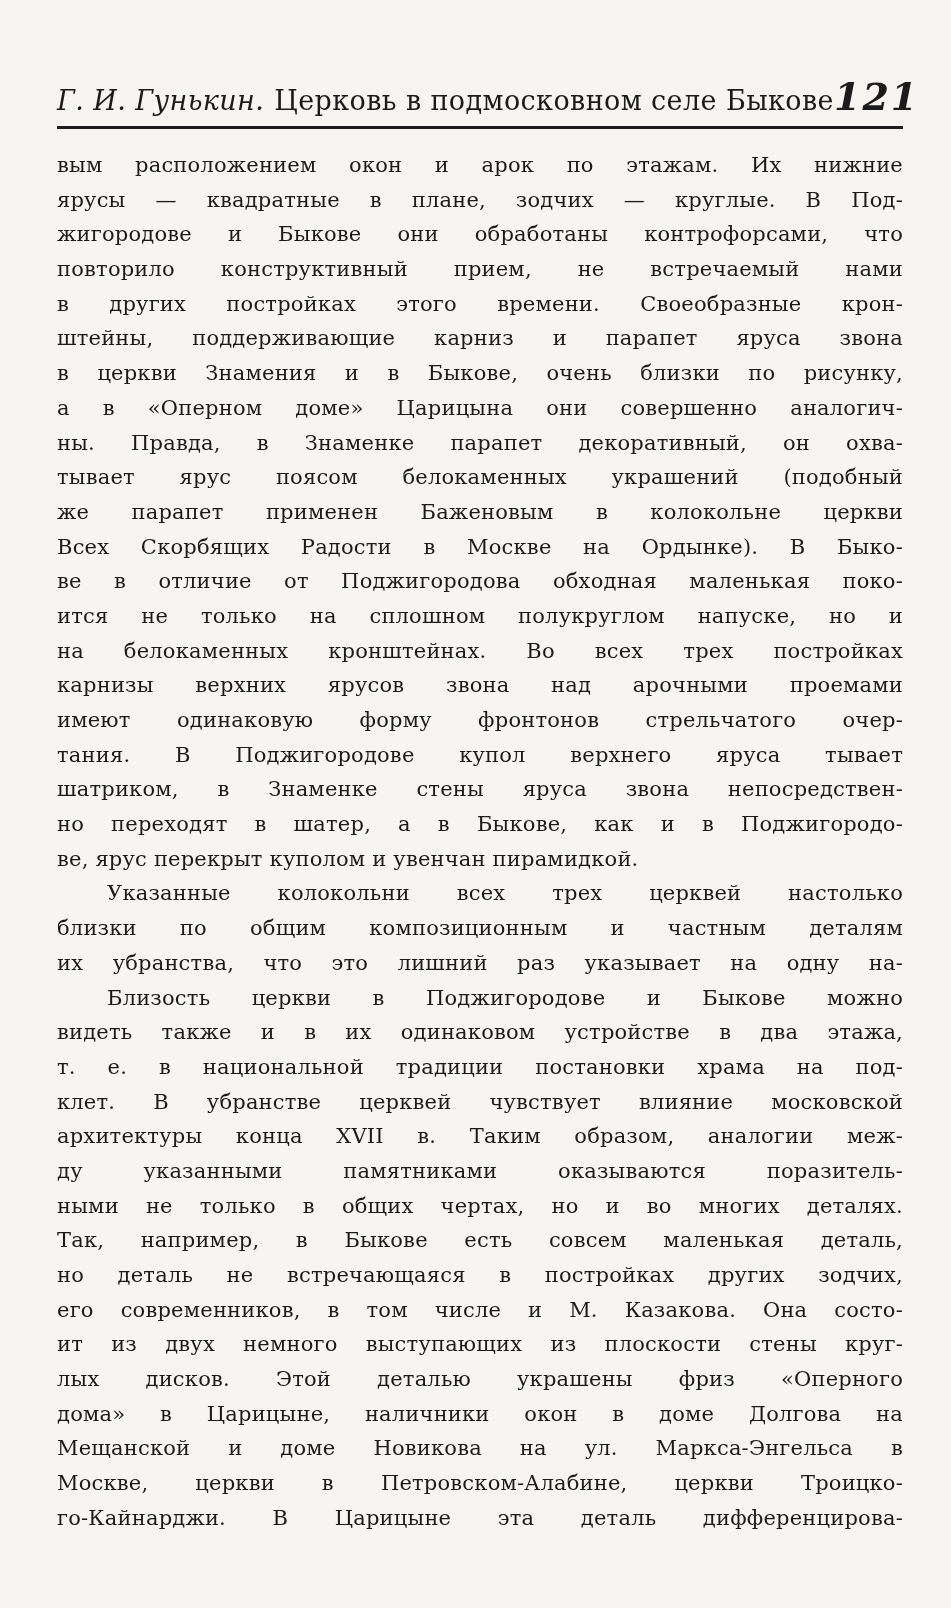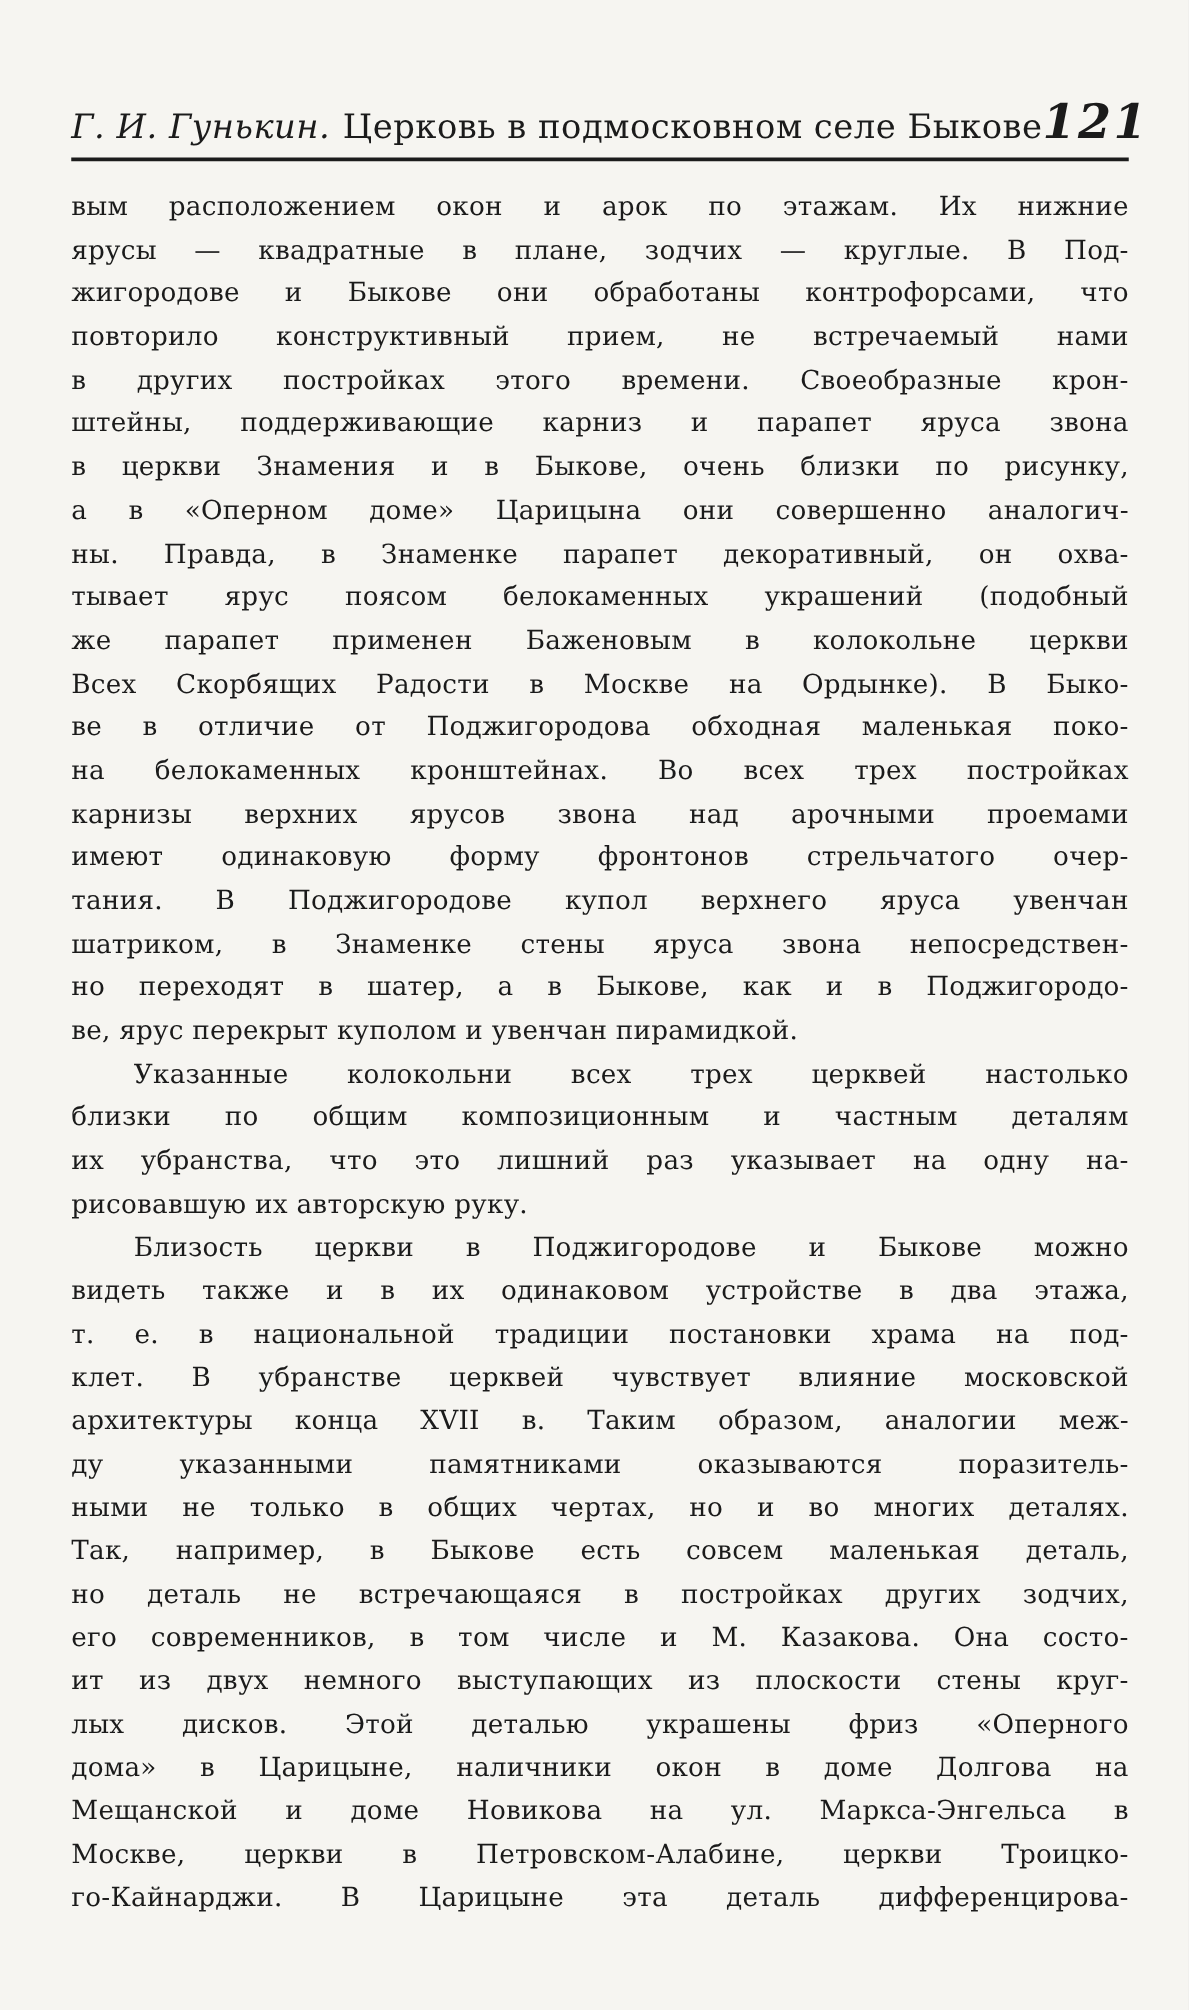--- a/index.html
+++ b/index.html
@@ -81,31 +81,31 @@
       <div class="line">повторило конструктивный прием, не встречаемый нами</div>
       <div class="line">в других постройках этого времени. Своеобразные крон-</div>
       <div class="line">штейны, поддерживающие карниз и парапет яруса звона</div>
       <div class="line">в церкви Знамения и в Быкове, очень близки по рисунку,</div>
       <div class="line">а в «Оперном доме» Царицына они совершенно аналогич-</div>
       <div class="line">ны. Правда, в Знаменке парапет декоративный, он охва-</div>
       <div class="line">тывает ярус поясом белокаменных украшений (подобный</div>
       <div class="line">же парапет применен Баженовым в колокольне церкви</div>
       <div class="line">Всех Скорбящих Радости в Москве на Ордынке). В Быко-</div>
       <div class="line">ве в отличие от Поджигородова обходная маленькая поко-</div>
+      <div class="line">ится не только на сплошном полукруглом напуске, но и</div>
       <div class="line">на белокаменных кронштейнах. Во всех трех постройках</div>
       <div class="line">карнизы верхних ярусов звона над арочными проемами</div>
       <div class="line">имеют одинаковую форму фронтонов стрельчатого очер-</div>
-      <div class="line">тания. В Поджигородове купол верхнего яруса увенчан</div>
+      <div class="line">тания. В Поджигородове купол верхнего яруса тывает</div>
       <div class="line">шатриком, в Знаменке стены яруса звона непосредствен-</div>
       <div class="line">но переходят в шатер, а в Быкове, как и в Поджигородо-</div>
       <div class="line left">ве, ярус перекрыт куполом и увенчан пирамидкой.</div>
       <div class="line indent">Указанные колокольни всех трех церквей настолько</div>
       <div class="line">близки по общим композиционным и частным деталям</div>
       <div class="line">их убранства, что это лишний раз указывает на одну на-</div>
-      <div class="line left">рисовавшую их авторскую руку.</div>
       <div class="line indent">Близость церкви в Поджигородове и Быкове можно</div>
       <div class="line">видеть также и в их одинаковом устройстве в два этажа,</div>
       <div class="line">т. е. в национальной традиции постановки храма на под-</div>
       <div class="line">клет. В убранстве церквей чувствует влияние московской</div>
       <div class="line">архитектуры конца XVII в. Таким образом, аналогии меж-</div>
       <div class="line">ду указанными памятниками оказываются поразитель-</div>
       <div class="line">ными не только в общих чертах, но и во многих деталях.</div>
       <div class="line">Так, например, в Быкове есть совсем маленькая деталь,</div>
       <div class="line">но деталь не встречающаяся в постройках других зодчих,</div>
       <div class="line">его современников, в том числе и М. Казакова. Она состо-</div>

